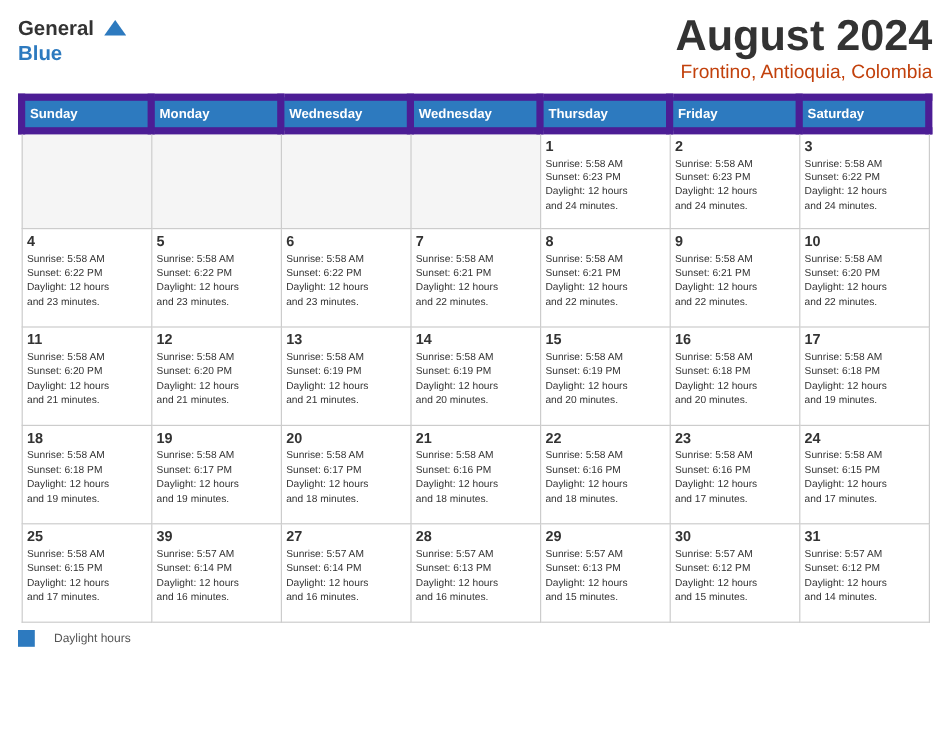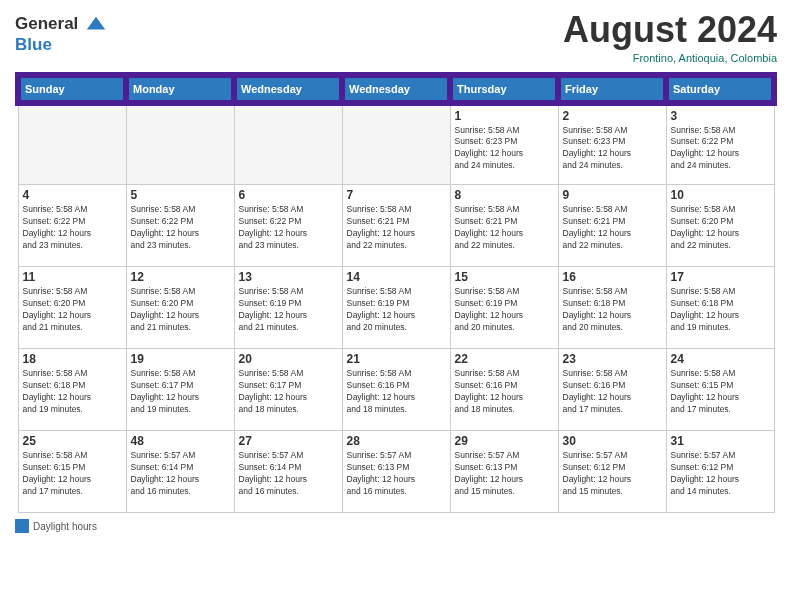--- a/index.html
+++ b/index.html
@@ -37,22 +37,22 @@
     .title-area {
       text-align: right;
     }
     .month-title {
       font-size: 36px;
       font-weight: bold;
       color: #333;
       line-height: 1.1;
     }
     .subtitle {
-      font-size: 11px;
-      color: #0f766e;
+      font-size: 16px;
+      color: #c2410c;
       margin-top: 2px;
     }
     .calendar-table {
       width: 100%;
       border-collapse: collapse;
       table-layout: fixed;
     }
     .calendar-table th {
       background: #2d7abf;
       color: #fff;
@@ -85,21 +85,21 @@
       font-size: 8.5px;
       color: #333;
       line-height: 1.4;
     }
     .footer-bar {
       display: flex;
       align-items: center;
       margin-top: 6px;
       font-size: 10px;
       color: #555;
-      gap: 4px;
+      gap: 16px;
     }
     .footer-swatch {
       width: 14px;
       height: 14px;
       background: #2d7abf;
       display: inline-block;
     }
   </style>
 </head>
 <body>
@@ -318,21 +318,21 @@
         </tr>
         <tr>
           <td>
             <span class="day-number">25</span>
             <div class="day-info" style="white-space: pre-line;">Sunrise: 5:58 AM
 Sunset: 6:15 PM
 Daylight: 12 hours
 and 17 minutes.</div>
           </td>
           <td>
-            <span class="day-number">48</span>
+            <span class="day-number">39</span>
             <div class="day-info" style="white-space: pre-line;">Sunrise: 5:57 AM
 Sunset: 6:14 PM
 Daylight: 12 hours
 and 16 minutes.</div>
           </td>
           <td>
             <span class="day-number">27</span>
             <div class="day-info" style="white-space: pre-line;">Sunrise: 5:57 AM
 Sunset: 6:14 PM
 Daylight: 12 hours

